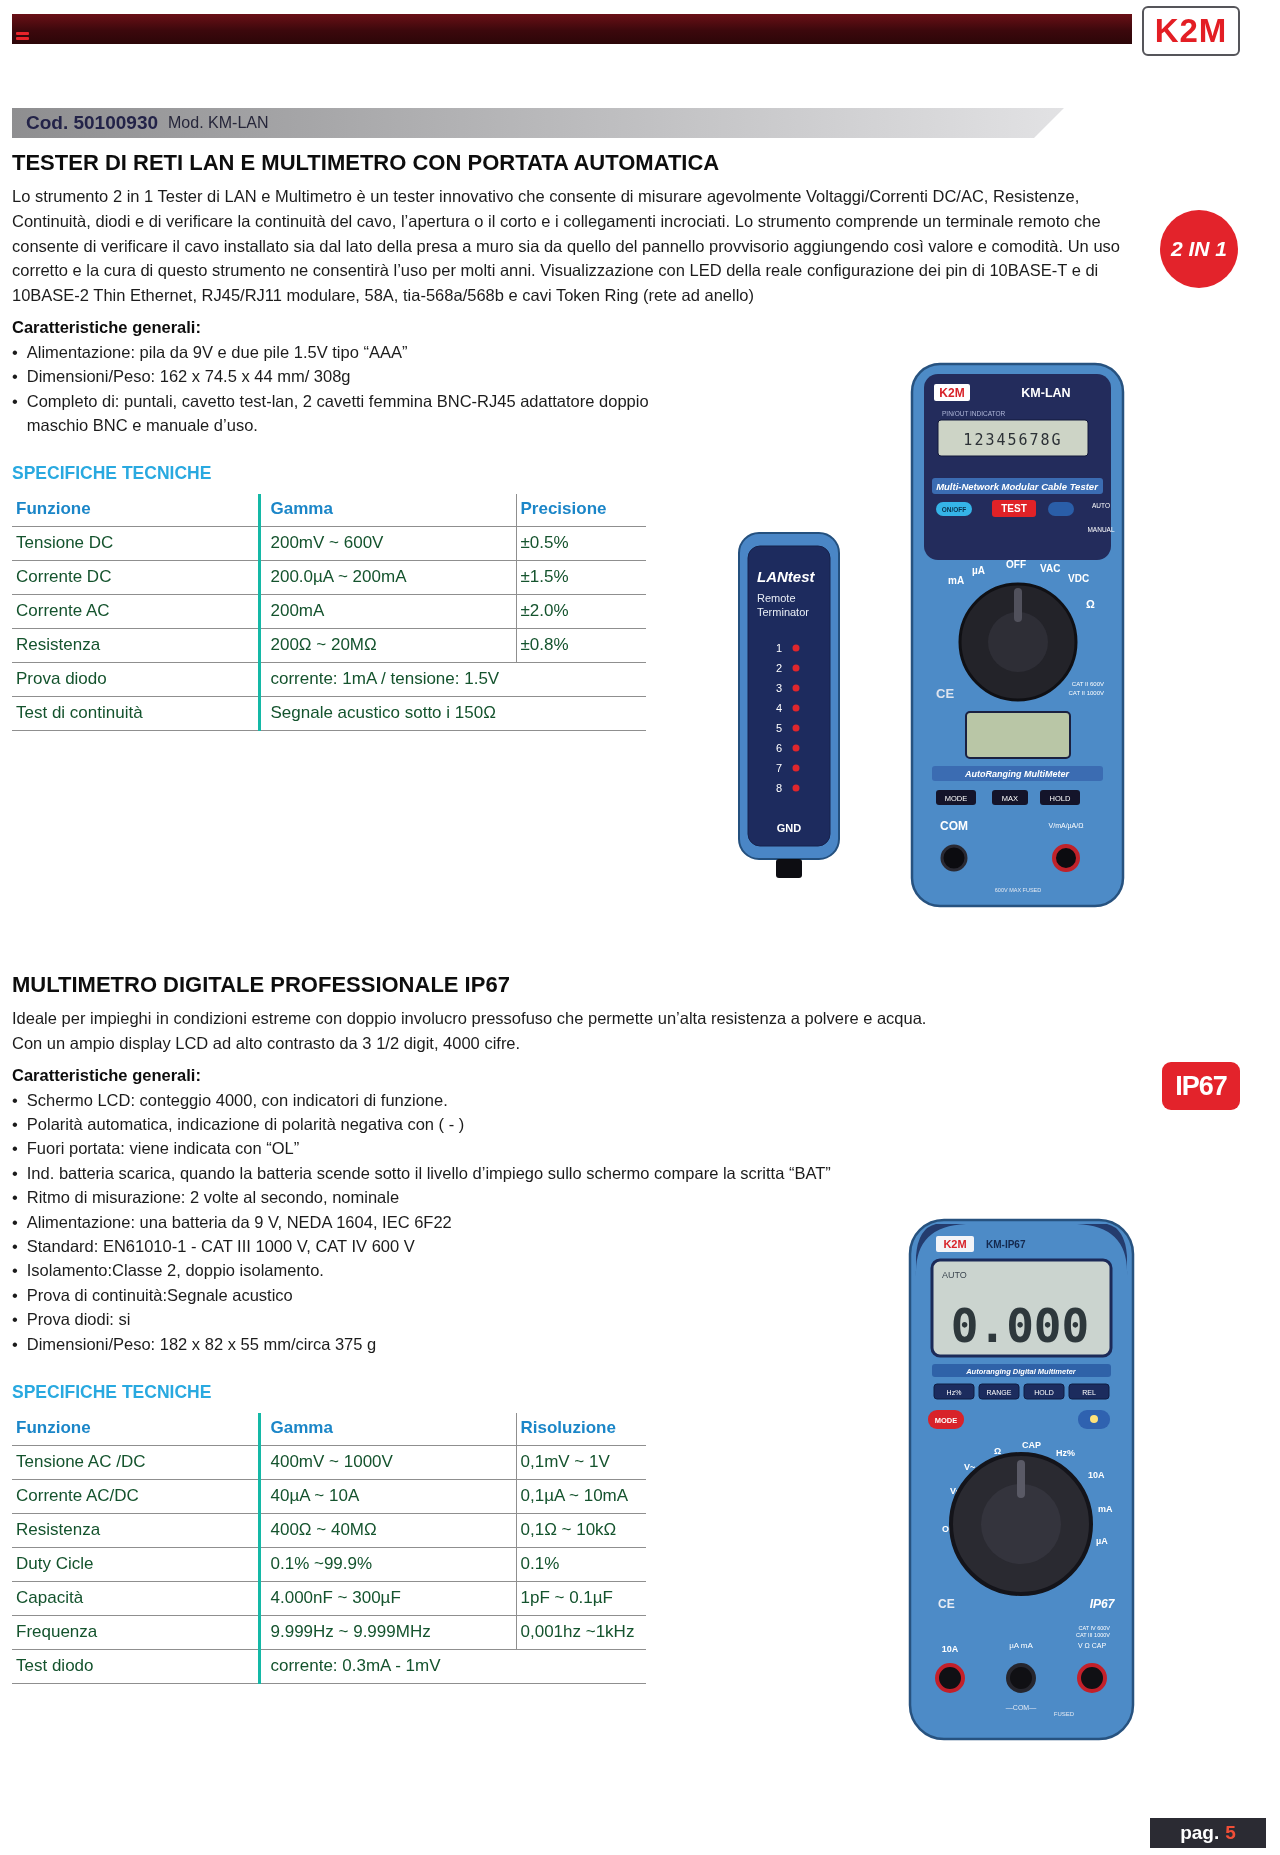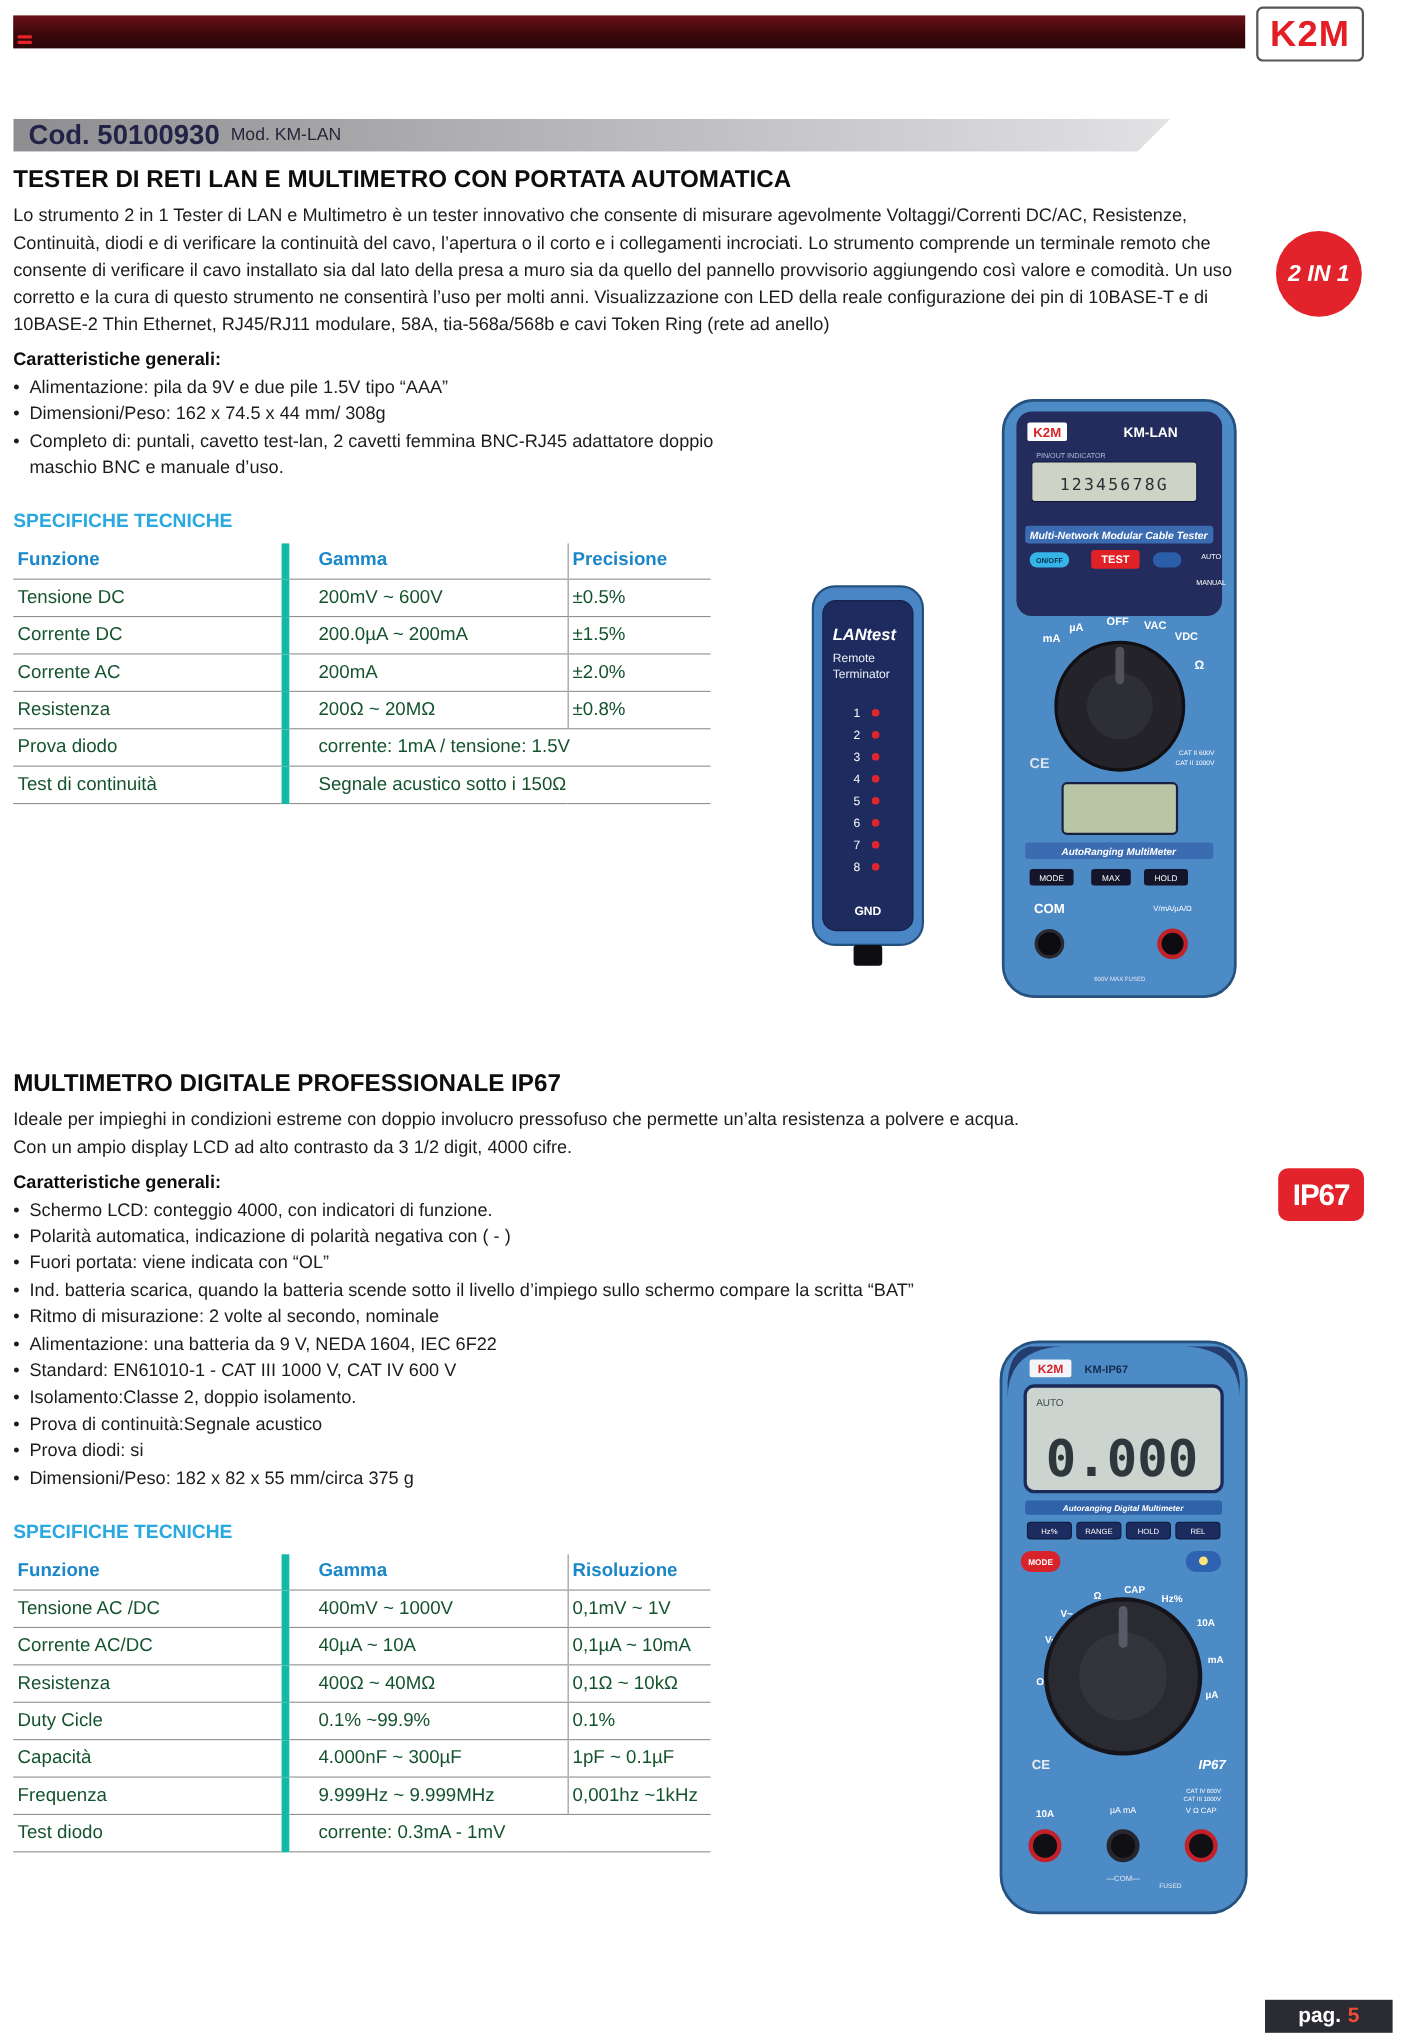--- a/index.html
+++ b/index.html
@@ -17,35 +17,35 @@
   .brand-text { font-size:33px; font-weight:bold; color:#e31e24; letter-spacing:1px; }
 
   
   .section { position:absolute; left:12px; width:1126px; }
   #section1 { top:108px; }
   #section2 { top:960px; }
   .section-bar { width:1052px; height:30px;
                  background:linear-gradient(to right,#8e8e90,#c9c9cb 70%,#e2e2e4);
                  clip-path:polygon(0 0,100% 0,calc(100% - 30px) 100%,0 100%);
                  display:flex; align-items:center; padding:0 14px; gap:10px; }
-  .code { font-size:25px; font-weight:bold; color:#232348; }
+  .code { font-size:19px; font-weight:bold; color:#232348; }
   .model { font-size:16px; color:#26263a; }
   .sec-title { font-size:22px; font-weight:bold; color:#0d0d0d; margin:12px 0 8px 0; }
   .desc { font-size:16.5px; line-height:1.5; color:#1c1c1c; width:1126px; }
   .features-title { font-size:16.5px; font-weight:bold; color:#0d0d0d; margin-top:10px; }
   .features { margin-top:3px; }
   #section1 .features { width:660px; }
   .feature-item { display:flex; gap:9px; font-size:16.5px; line-height:1.48; color:#1c1c1c; }
   .specs-title { color:#29a9e0; font-size:17.5px; font-weight:bold; margin:26px 0 10px 0; }
   table.specs { border-collapse:collapse; width:634px; }
   table.specs th { text-align:left; font-size:17px; font-weight:bold; color:#1b86c8;
                    padding:5px 10px 7px 4px; border-bottom:1px solid #8f8f8f; }
   table.specs td { font-size:17px; color:#14532d; padding:6px 10px 7px 4px; border-bottom:1px solid #8f8f8f; }
   table.specs th:nth-child(1), table.specs td:nth-child(1) { width:247px; }
-  table.specs th:nth-child(2), table.specs td:nth-child(2) { width:257px; border-left:7px solid #14b8a6; padding-left:27px; }
+  table.specs th:nth-child(2), table.specs td:nth-child(2) { width:257px; border-left:3px solid #14b8a6; padding-left:10px; }
   table.specs th:nth-child(3), table.specs td:nth-child(3) { border-left:1px solid #8f8f8f; padding-left:4px; }
 
   
   .badge-2in1 { position:absolute; left:1160px; top:210px; width:78px; height:78px; border-radius:50%;
                 background:#e3232b; color:#ffffff; display:flex; align-items:center; justify-content:center;
                 font-weight:bold; font-style:italic; font-size:21px; }
   .badge-ip67 { position:absolute; left:1162px; top:1062px; width:78px; height:48px; border-radius:9px;
                 background:#e3232b; color:#fff; display:flex; align-items:center; justify-content:center;
                 font-weight:bold; font-size:27px; letter-spacing:-1px; }
   .page-num { position:absolute; left:1150px; top:1818px; width:116px; height:30px; background:#2b2b33;

